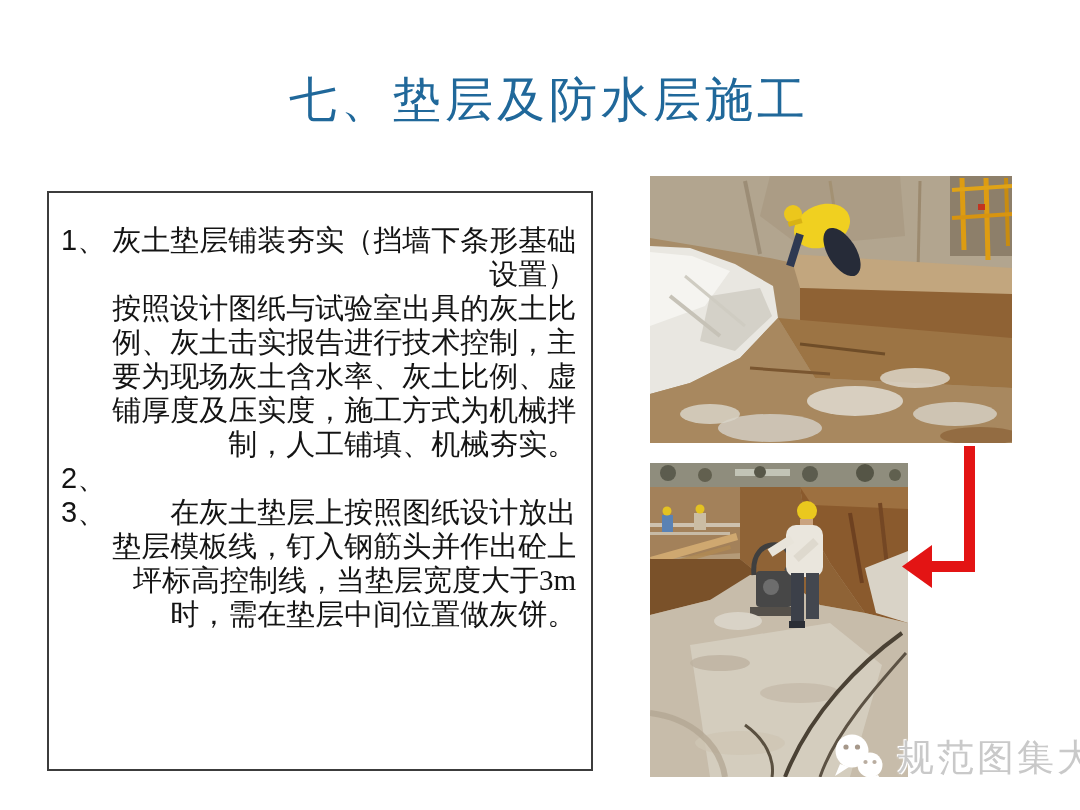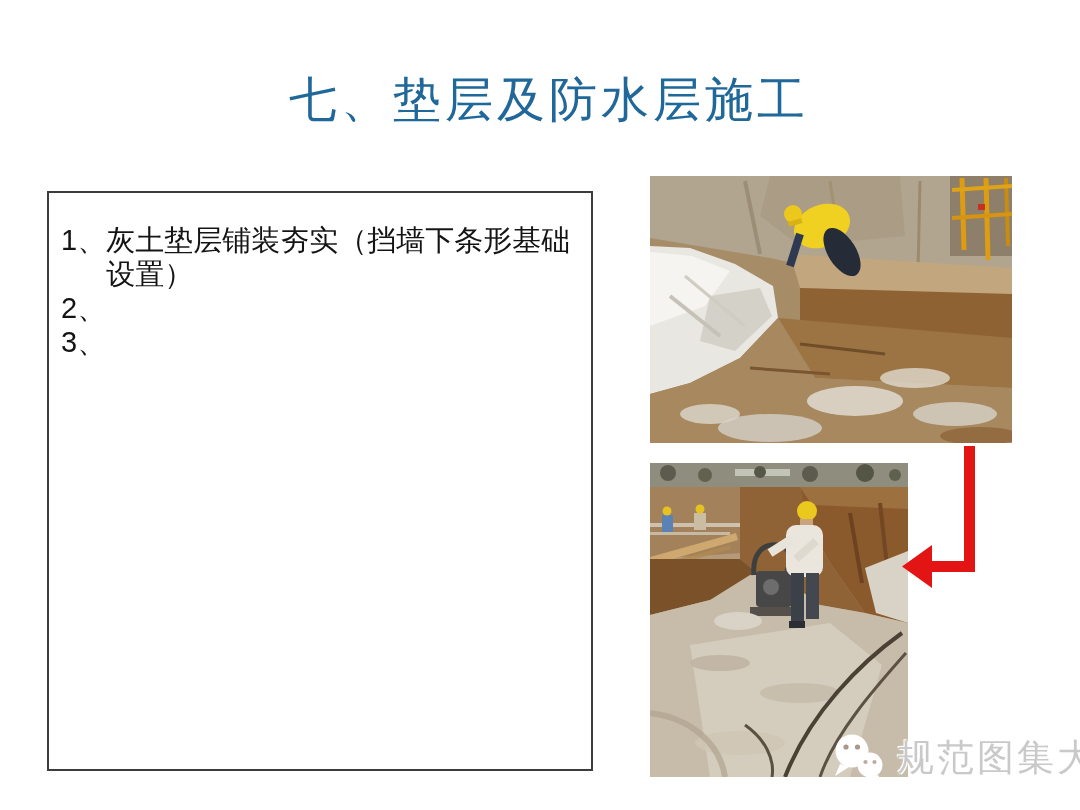--- a/index.html
+++ b/index.html
@@ -26,21 +26,21 @@
     padding:30px 14px 6px 12px;background:#ffffff;
   }
   .item{display:flex;align-items:flex-start;}
   .item .num{
     flex:0 0 44px;font-family:"Liberation Sans","DejaVu Sans",sans-serif;
     font-size:29px;line-height:34px;color:var(--text_black);
   }
   .item .itxt{flex:1 1 auto;max-width:470px;}
   .item .heading,.item .bodytext{
     font-size:29px;line-height:34px;color:var(--text_black);
-    text-align:left;word-break:break-all;
+    text-align:right;word-break:break-all;
   }
   .photo{position:absolute;display:block;}
   .photo-top{left:650px;top:176px;}
   .photo-bottom{left:650px;top:463px;}
   .red-arrow{position:absolute;left:898px;top:442px;}
   .watermark{
     position:absolute;left:831px;top:731px;height:54px;
     display:flex;align-items:center;gap:8px;
   }
   .watermark .wm-text{
@@ -53,30 +53,32 @@
 </head>
 <body>
 
 <div class="slide-title">七、垫层及防水层施工</div>
 
 <div class="content-box">
   <div class="item">
     <div class="num">1、</div>
     <div class="itxt">
       <div class="heading">灰土垫层铺装夯实（挡墙下条形基础设置）</div>
+      <div class="bodytext">按照设计图纸与试验室出具的灰土比例、灰土击实报告进行技术控制，主要为现场灰土含水率、灰土比例、虚铺厚度及压实度，施工方式为机械拌制，人工铺填、机械夯实。</div>
     </div>
   </div>
   <div class="item">
     <div class="num">2、</div>
     <div class="itxt">
     </div>
   </div>
   <div class="item">
     <div class="num">3、</div>
     <div class="itxt">
+      <div class="bodytext">　　在灰土垫层上按照图纸设计放出垫层模板线，钉入钢筋头并作出砼上坪标高控制线，当垫层宽度大于3m时，需在垫层中间位置做灰饼。</div>
     </div>
   </div>
 </div>
 
 <svg class="photo photo-top" width="362" height="267" viewBox="0 0 362 267" role="img" aria-label="photo">
   <rect x="0" y="0" width="362" height="267" fill="#a78c68"></rect>
 
   <polygon points="0,0 362,0 362,98 240,108 120,82 0,62" fill="#b2a58f"></polygon>
   <polygon points="120,0 250,0 255,60 150,70 110,40" fill="#a99a82" opacity="0.8"></polygon>
   <line x1="95" y1="5" x2="110" y2="78" stroke="#9c8d76" stroke-width="4"></line>

